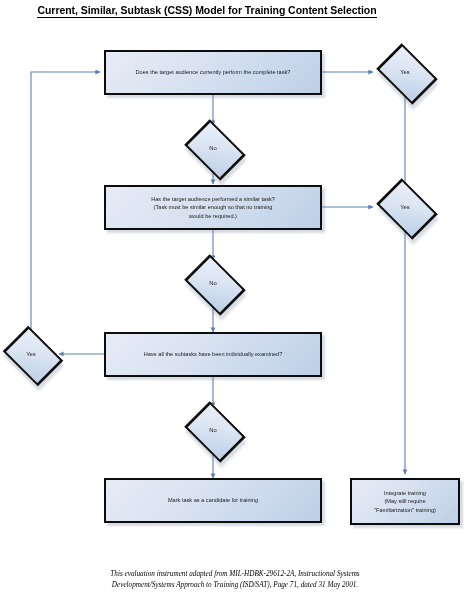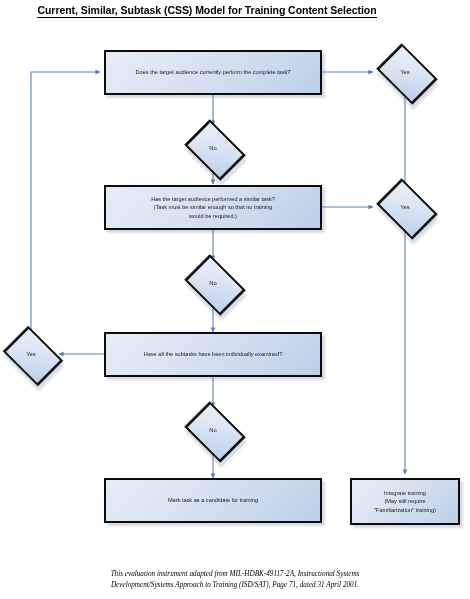--- a/index.html
+++ b/index.html
@@ -184,15 +184,15 @@
   <div class="dshape" style="width:32px; height:32px; margin-left:-16px; margin-top:-16px; transform:rotate(45deg) scaleX(1.38);"></div>
   <div class="dlabel">Yes</div>
 </div>
 
 <div class="diamond" style="left:181px; top:407px; width:64px; height:46px;">
   <div class="dshape" style="width:32px; height:32px; margin-left:-16px; margin-top:-16px; transform:rotate(45deg) scaleX(1.42);"></div>
   <div class="dlabel">No</div>
 </div>
 
 <div class="footer" style="top:569px;">
-  <div>This evaluation instrument adapted from MIL-HDBK-49117-2A, Instructional Systems</div>
-  <div>Development/Systems Approach to Training (ISD/SAT), Page 71, dated 31 April 2001.</div>
+  <div>This evaluation instrument adapted from MIL-HDBK-29612-2A, Instructional Systems</div>
+  <div>Development/Systems Approach to Training (ISD/SAT), Page 71, dated 31 May 2001.</div>
 </div>
 
 </body></html>

